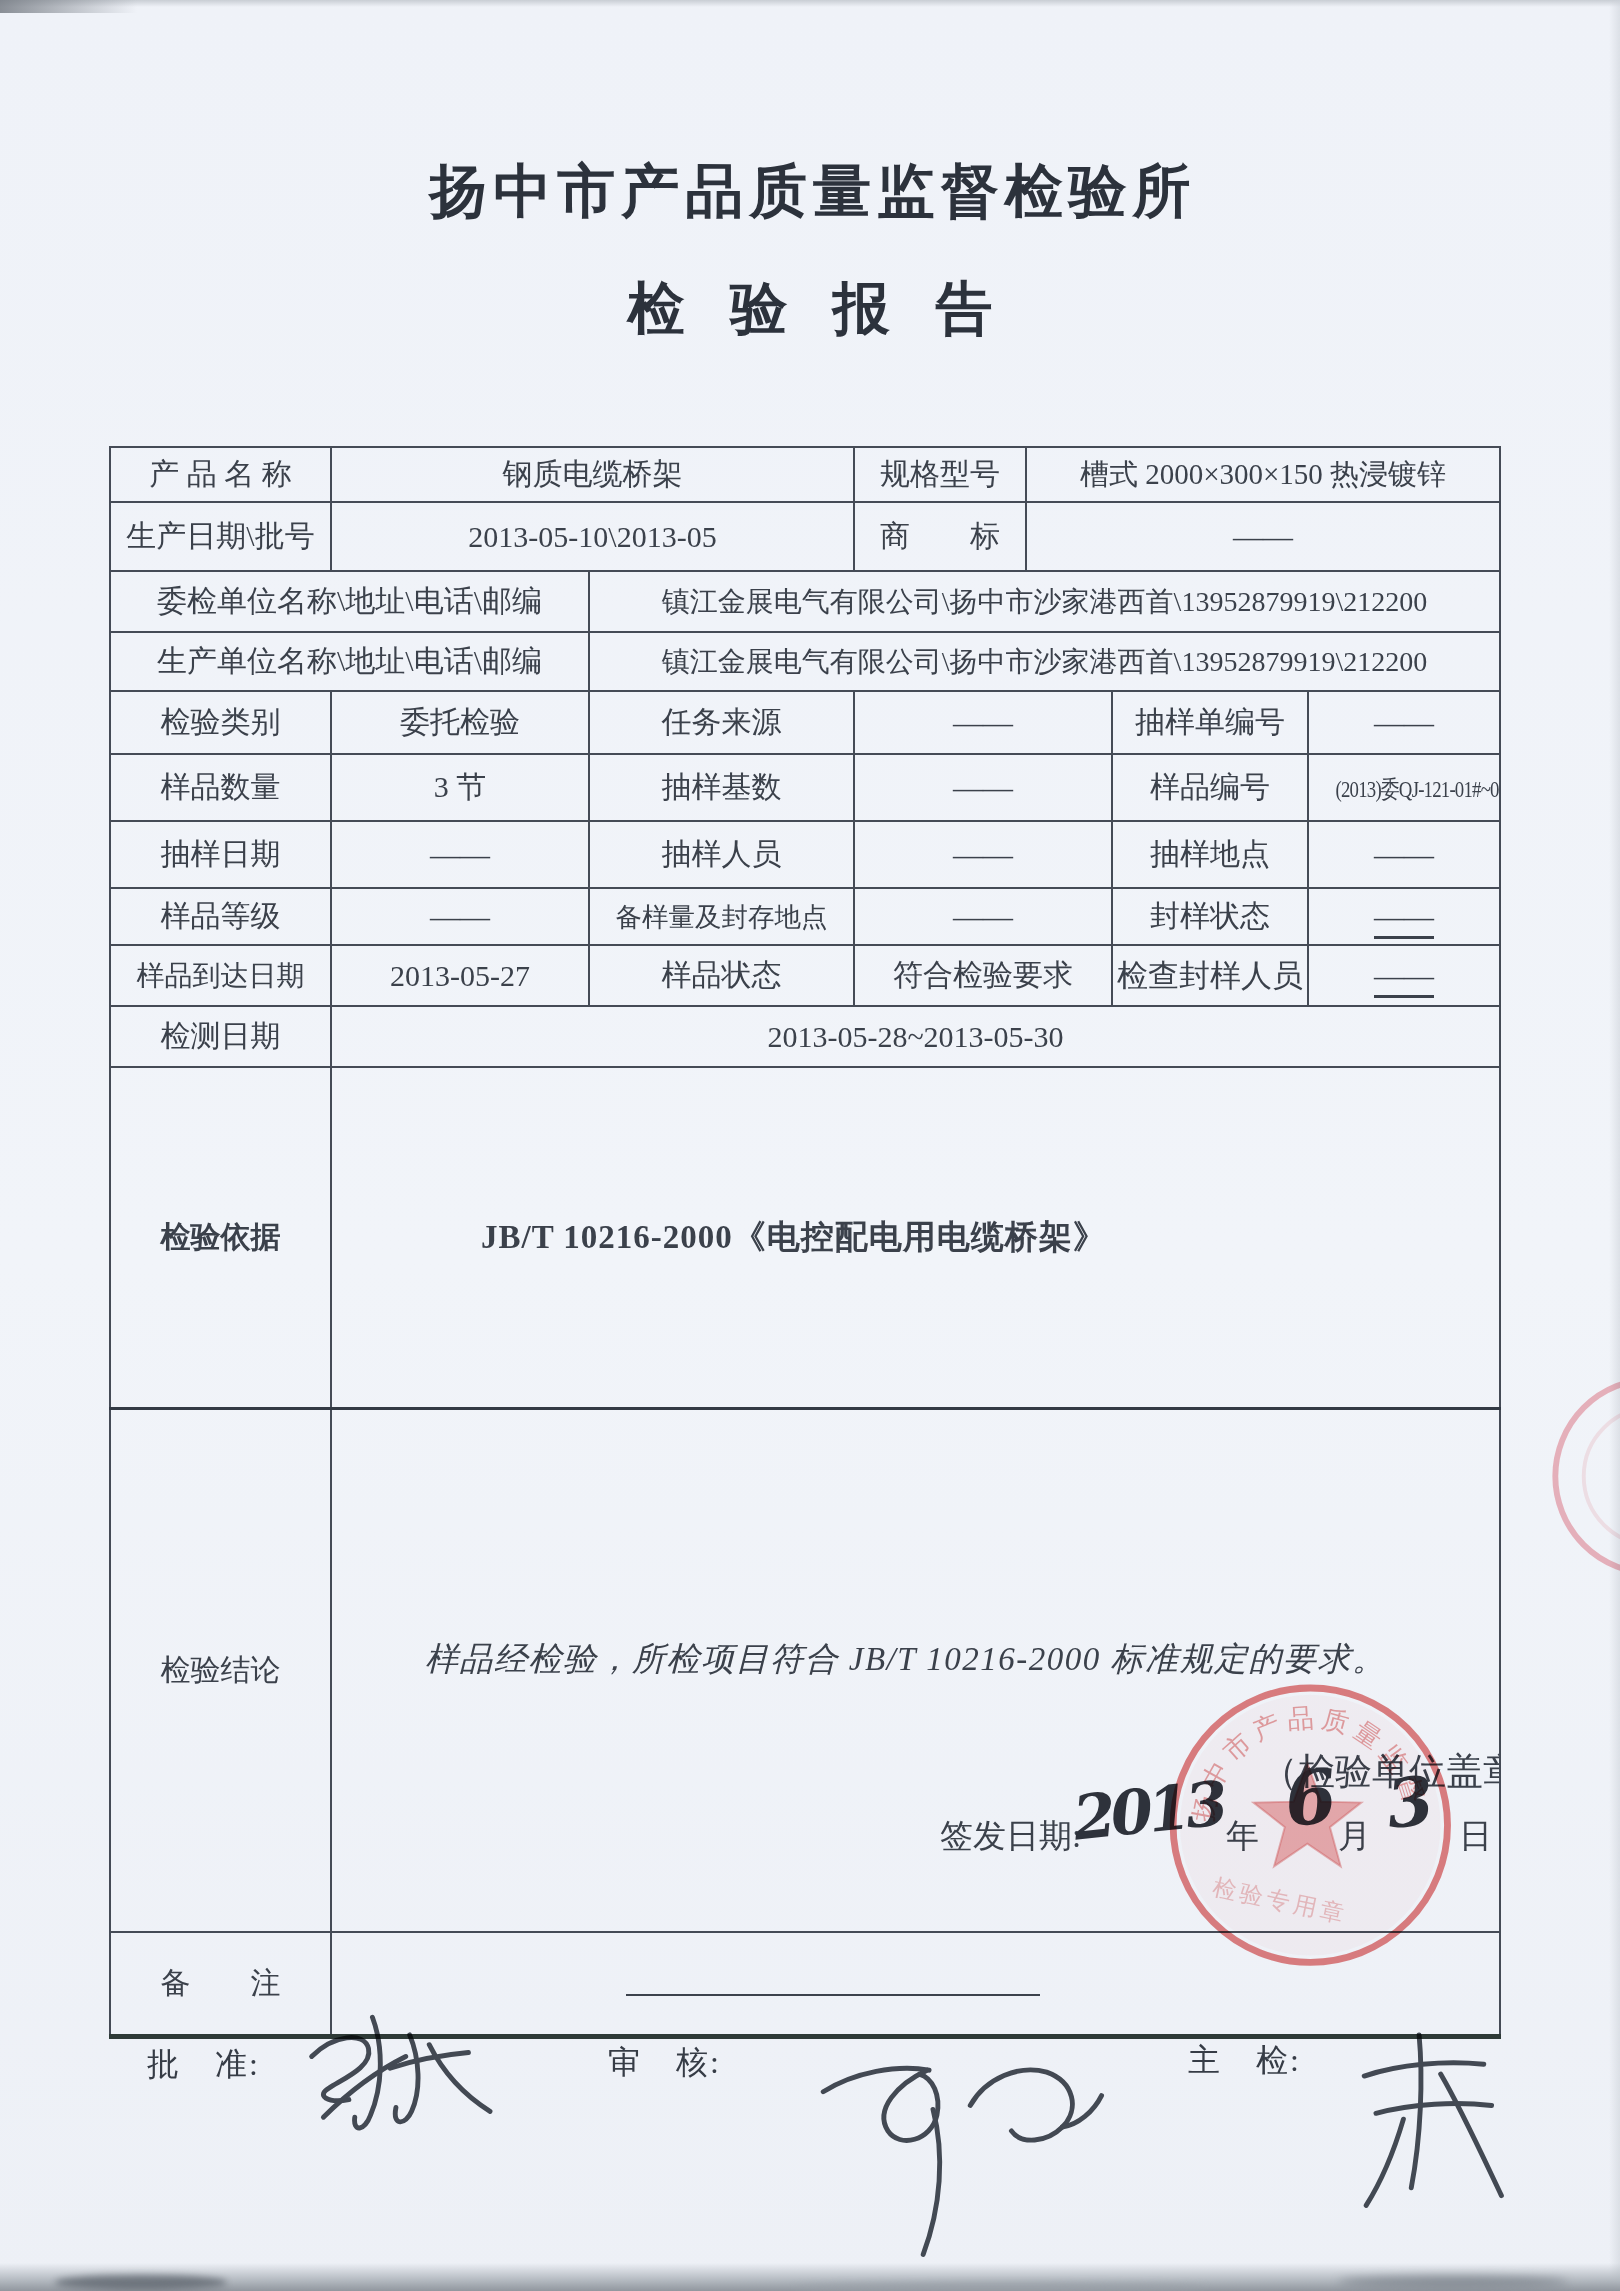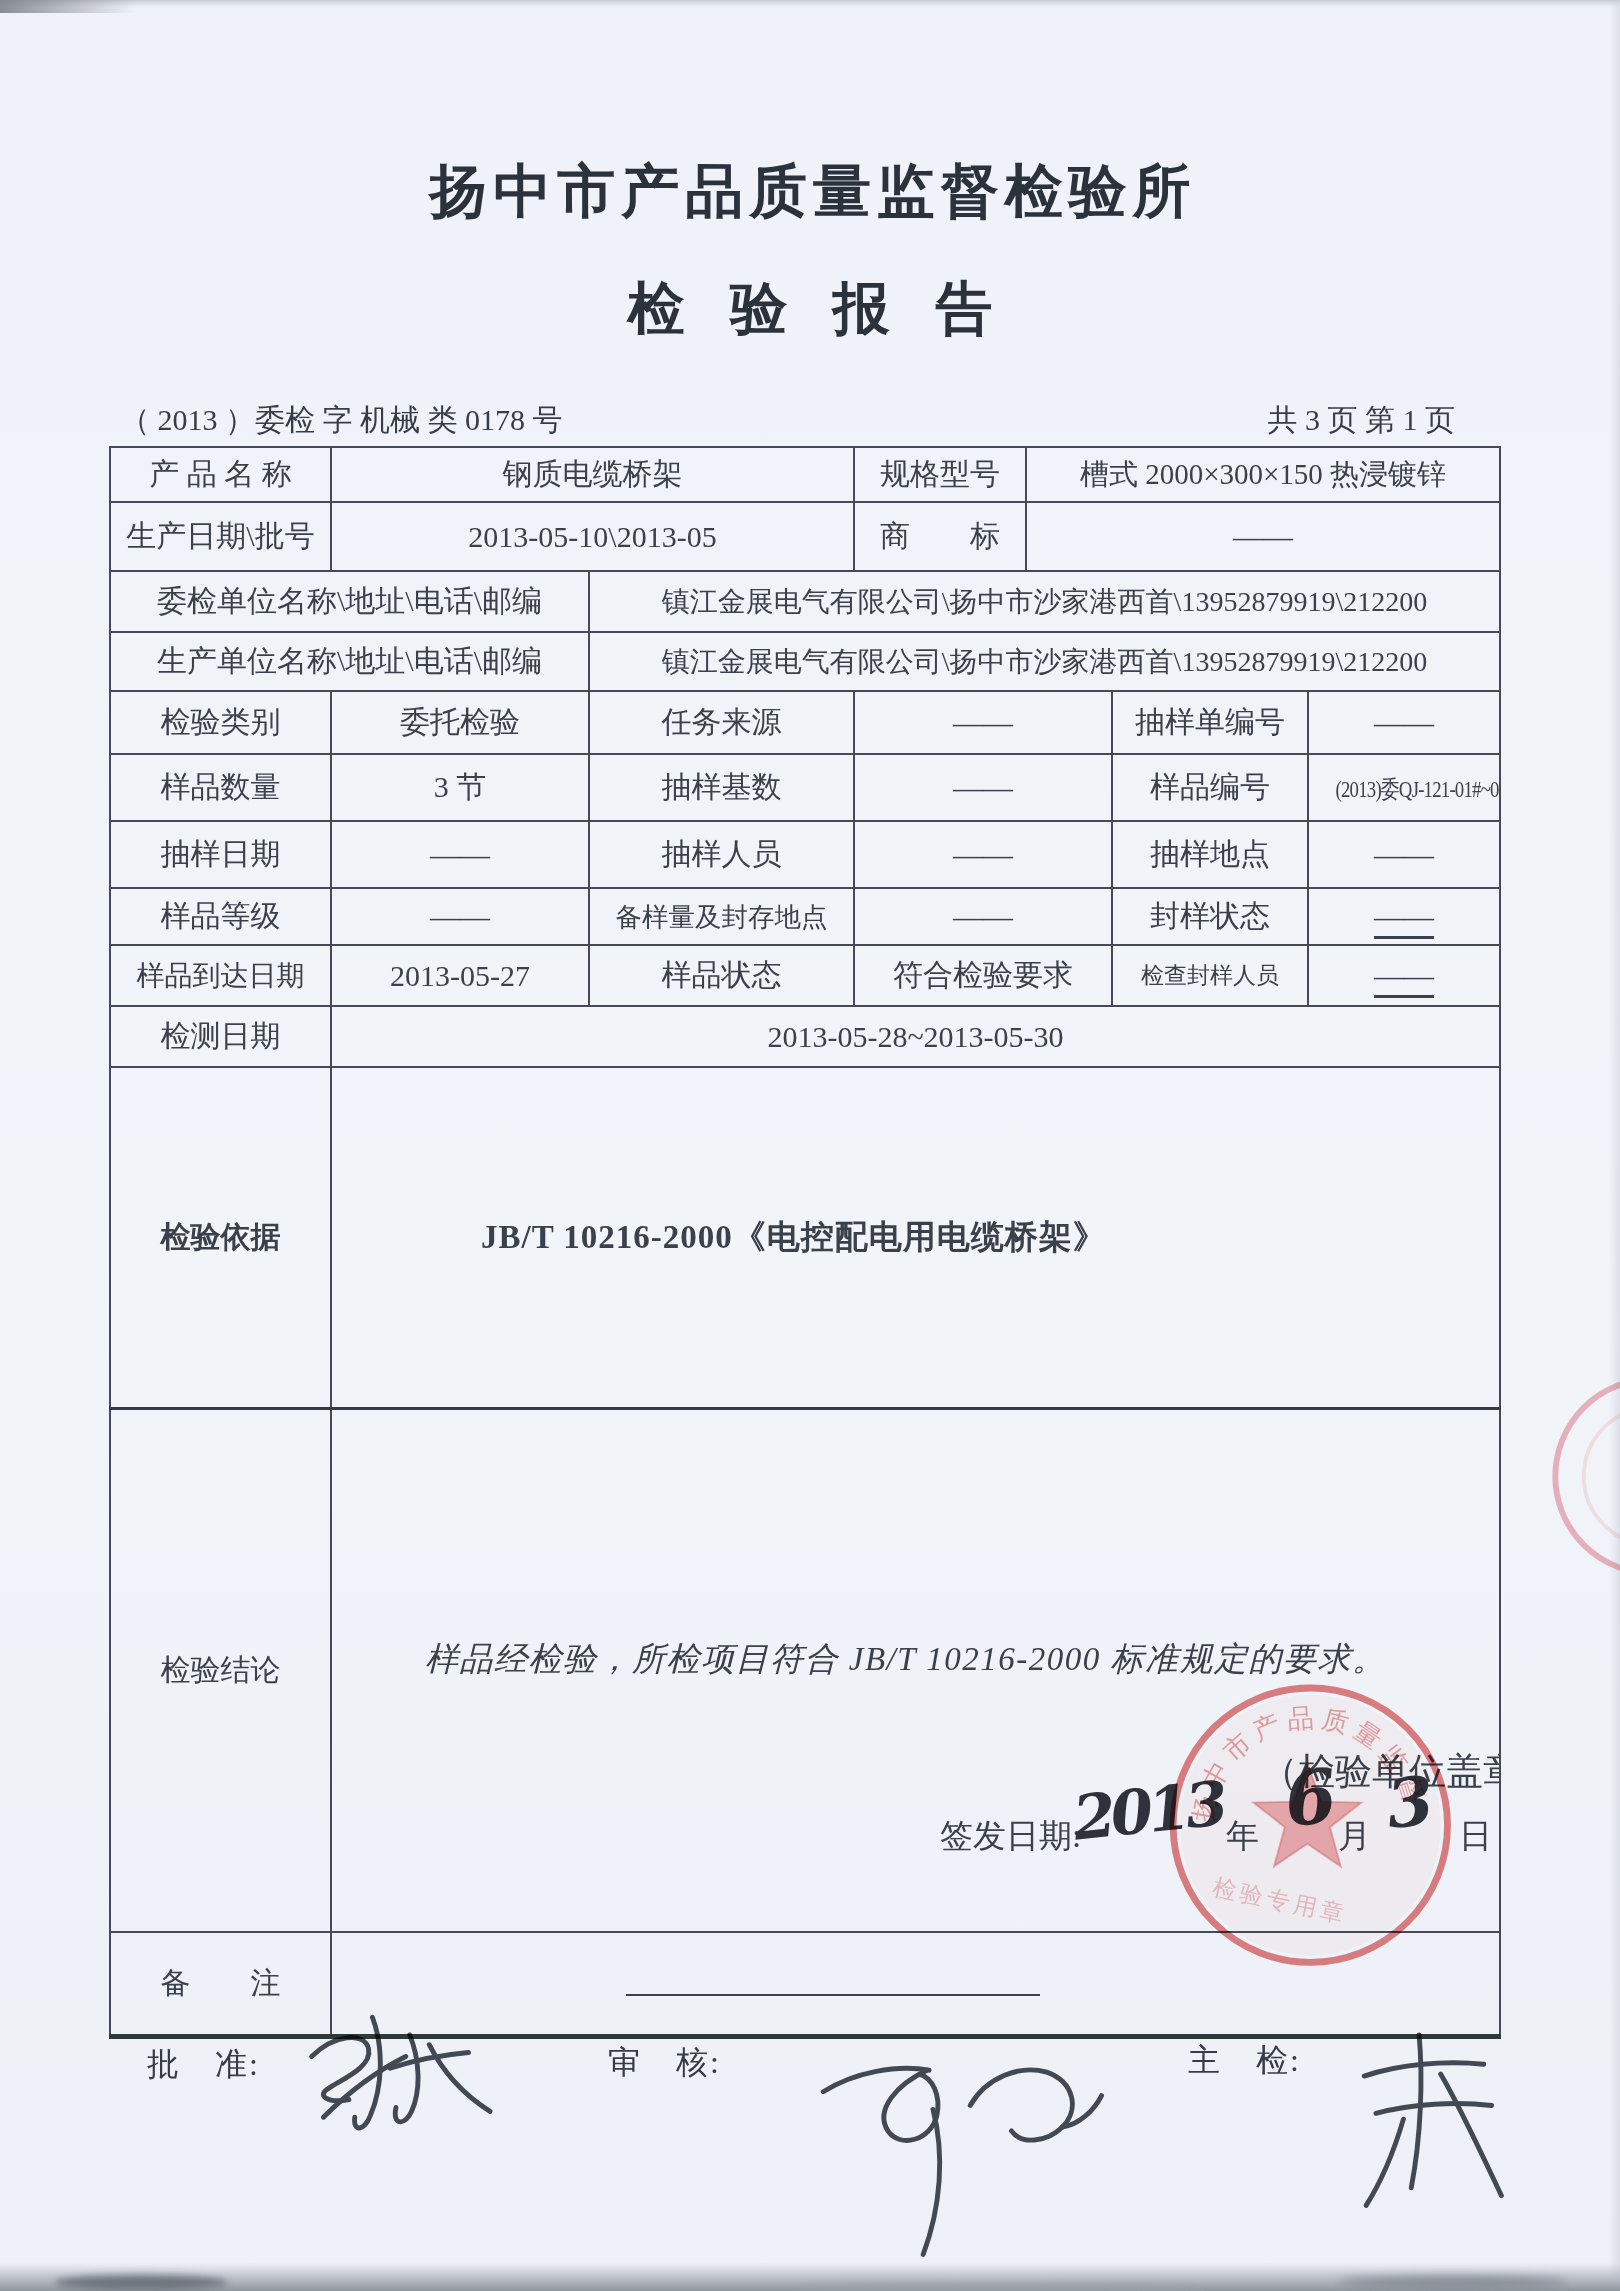--- a/index.html
+++ b/index.html
@@ -105,24 +105,20 @@
   <div class="edge-top"></div>
   <div class="corner-tl"></div>
   <div class="edge-right"></div>
   <div class="edge-bottom"></div>
   <div class="blob-1"></div>
   <div class="blob-2"></div>
   <div class="blob-3"></div>
 
   <div class="org-name">扬中市产品质量监督检验所</div>
   <div class="report-title">检 验 报 告</div>
-  <div class="report-meta">
-    <span>（ 2013 ）委检 字 机械 类 0178 号</span>
-    <span>共 3 页 第 1 页</span>
-  </div>
 
   <table class="report-table">
     <colgroup>
       <col style="width:221px">
         <col style="width:258px">
         <col style="width:265px">
       <col style="width:172px">
         <col style="width:86px">
         <col style="width:196px">
         <col style="width:192px">
@@ -178,21 +174,21 @@
       <td class="small">备样量及封存地点</td>
       <td colspan="2">——</td>
       <td>封样状态</td>
       <td class="ddash">——</td>
     </tr>
     <tr class="r9">
       <td style="font-size:28px">样品到达日期</td>
       <td>2013-05-27</td>
       <td>样品状态</td>
       <td colspan="2">符合检验要求</td>
-      <td style="font-size:23px">检查封样人员</td>
+      <td style="font-size:31px">检查封样人员</td>
       <td class="ddash">——</td>
     </tr>
     <tr class="r10">
       <td>检测日期</td>
       <td colspan="6">2013-05-28~2013-05-30</td>
     </tr>
     <tr class="r11">
       <td>检验依据</td>
       <td colspan="6" class="basis-value">JB/T 10216-2000《电控配电用电缆桥架》</td>
     </tr>

